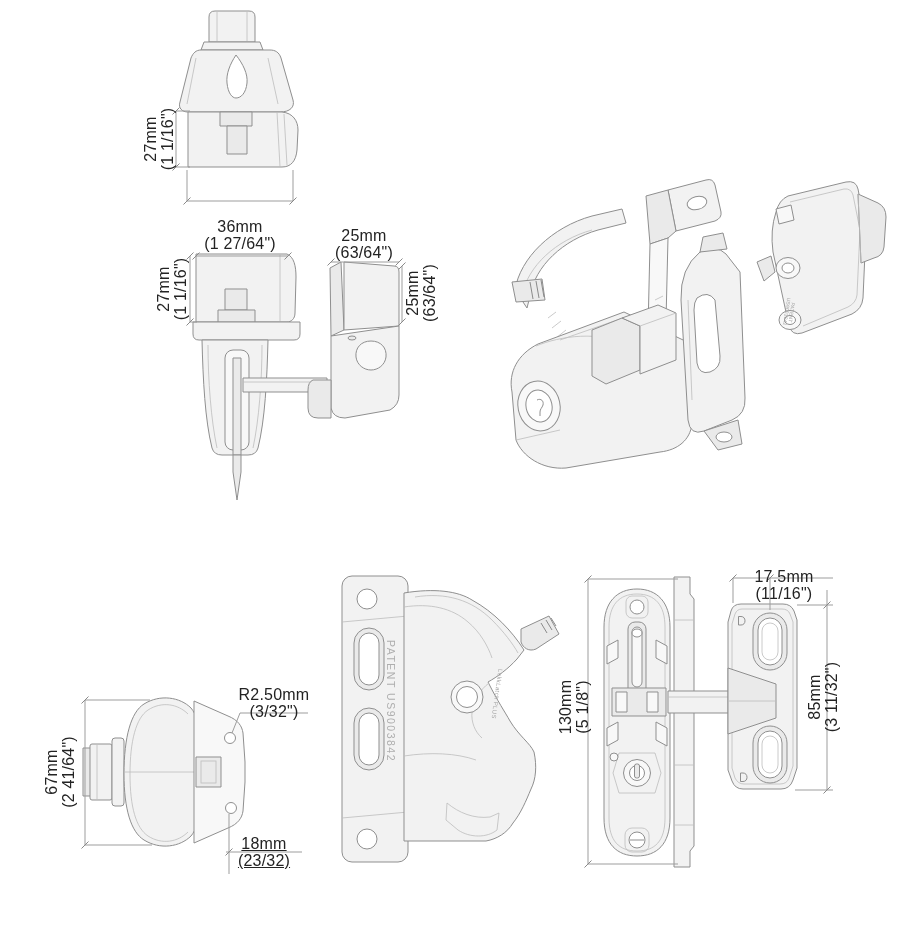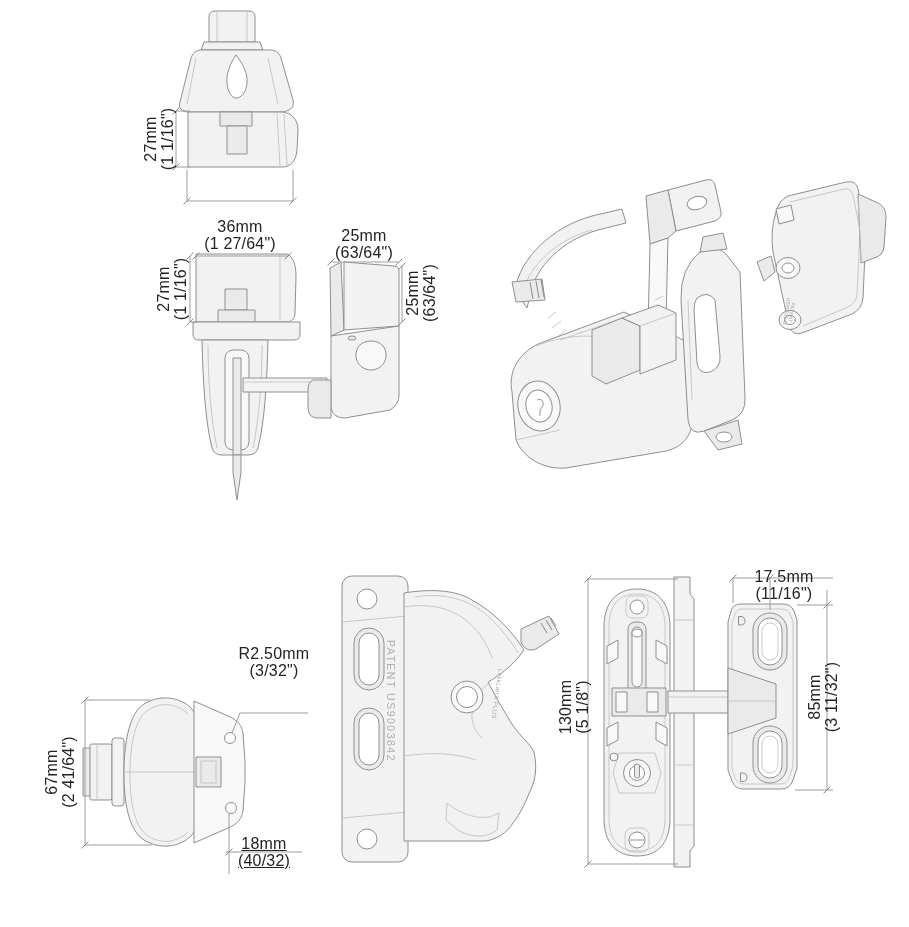--- a/index.html
+++ b/index.html
@@ -286,27 +286,27 @@
     <span>(63/64")</span>
   </div>
   <div class="dim rotccw" style="left:366px;top:274px;width:110px;height:38px;">
     <span>25mm</span>
     <span>(63/64")</span>
   </div>
   <div class="dim rotccw" style="left:-5px;top:753px;width:130px;height:38px;">
     <span>67mm</span>
     <span>(2 41/64")</span>
   </div>
-  <div class="dim" style="left:209px;top:643px;width:130px;height:38px;align-items:center;">
+  <div class="dim" style="left:209px;top:684px;width:130px;height:38px;align-items:center;">
     <span>R2.50mm</span>
     <span>(3/32")</span>
   </div>
   <div class="dim" style="left:204px;top:833px;width:120px;height:38px;text-decoration:underline;">
     <span>18mm</span>
-    <span>(40/32)</span>
+    <span>(23/32)</span>
   </div>
   <div class="dim" style="left:719px;top:539px;width:130px;height:38px;margin-top:27px;">
     <span>17.5mm</span>
     <span>(11/16")</span>
   </div>
   <div class="dim rotccw" style="left:514px;top:688px;width:120px;height:38px;">
     <span>130mm</span>
     <span>(5 1/8")</span>
   </div>
   <div class="dim rotccw" style="left:763px;top:678px;width:120px;height:38px;">

